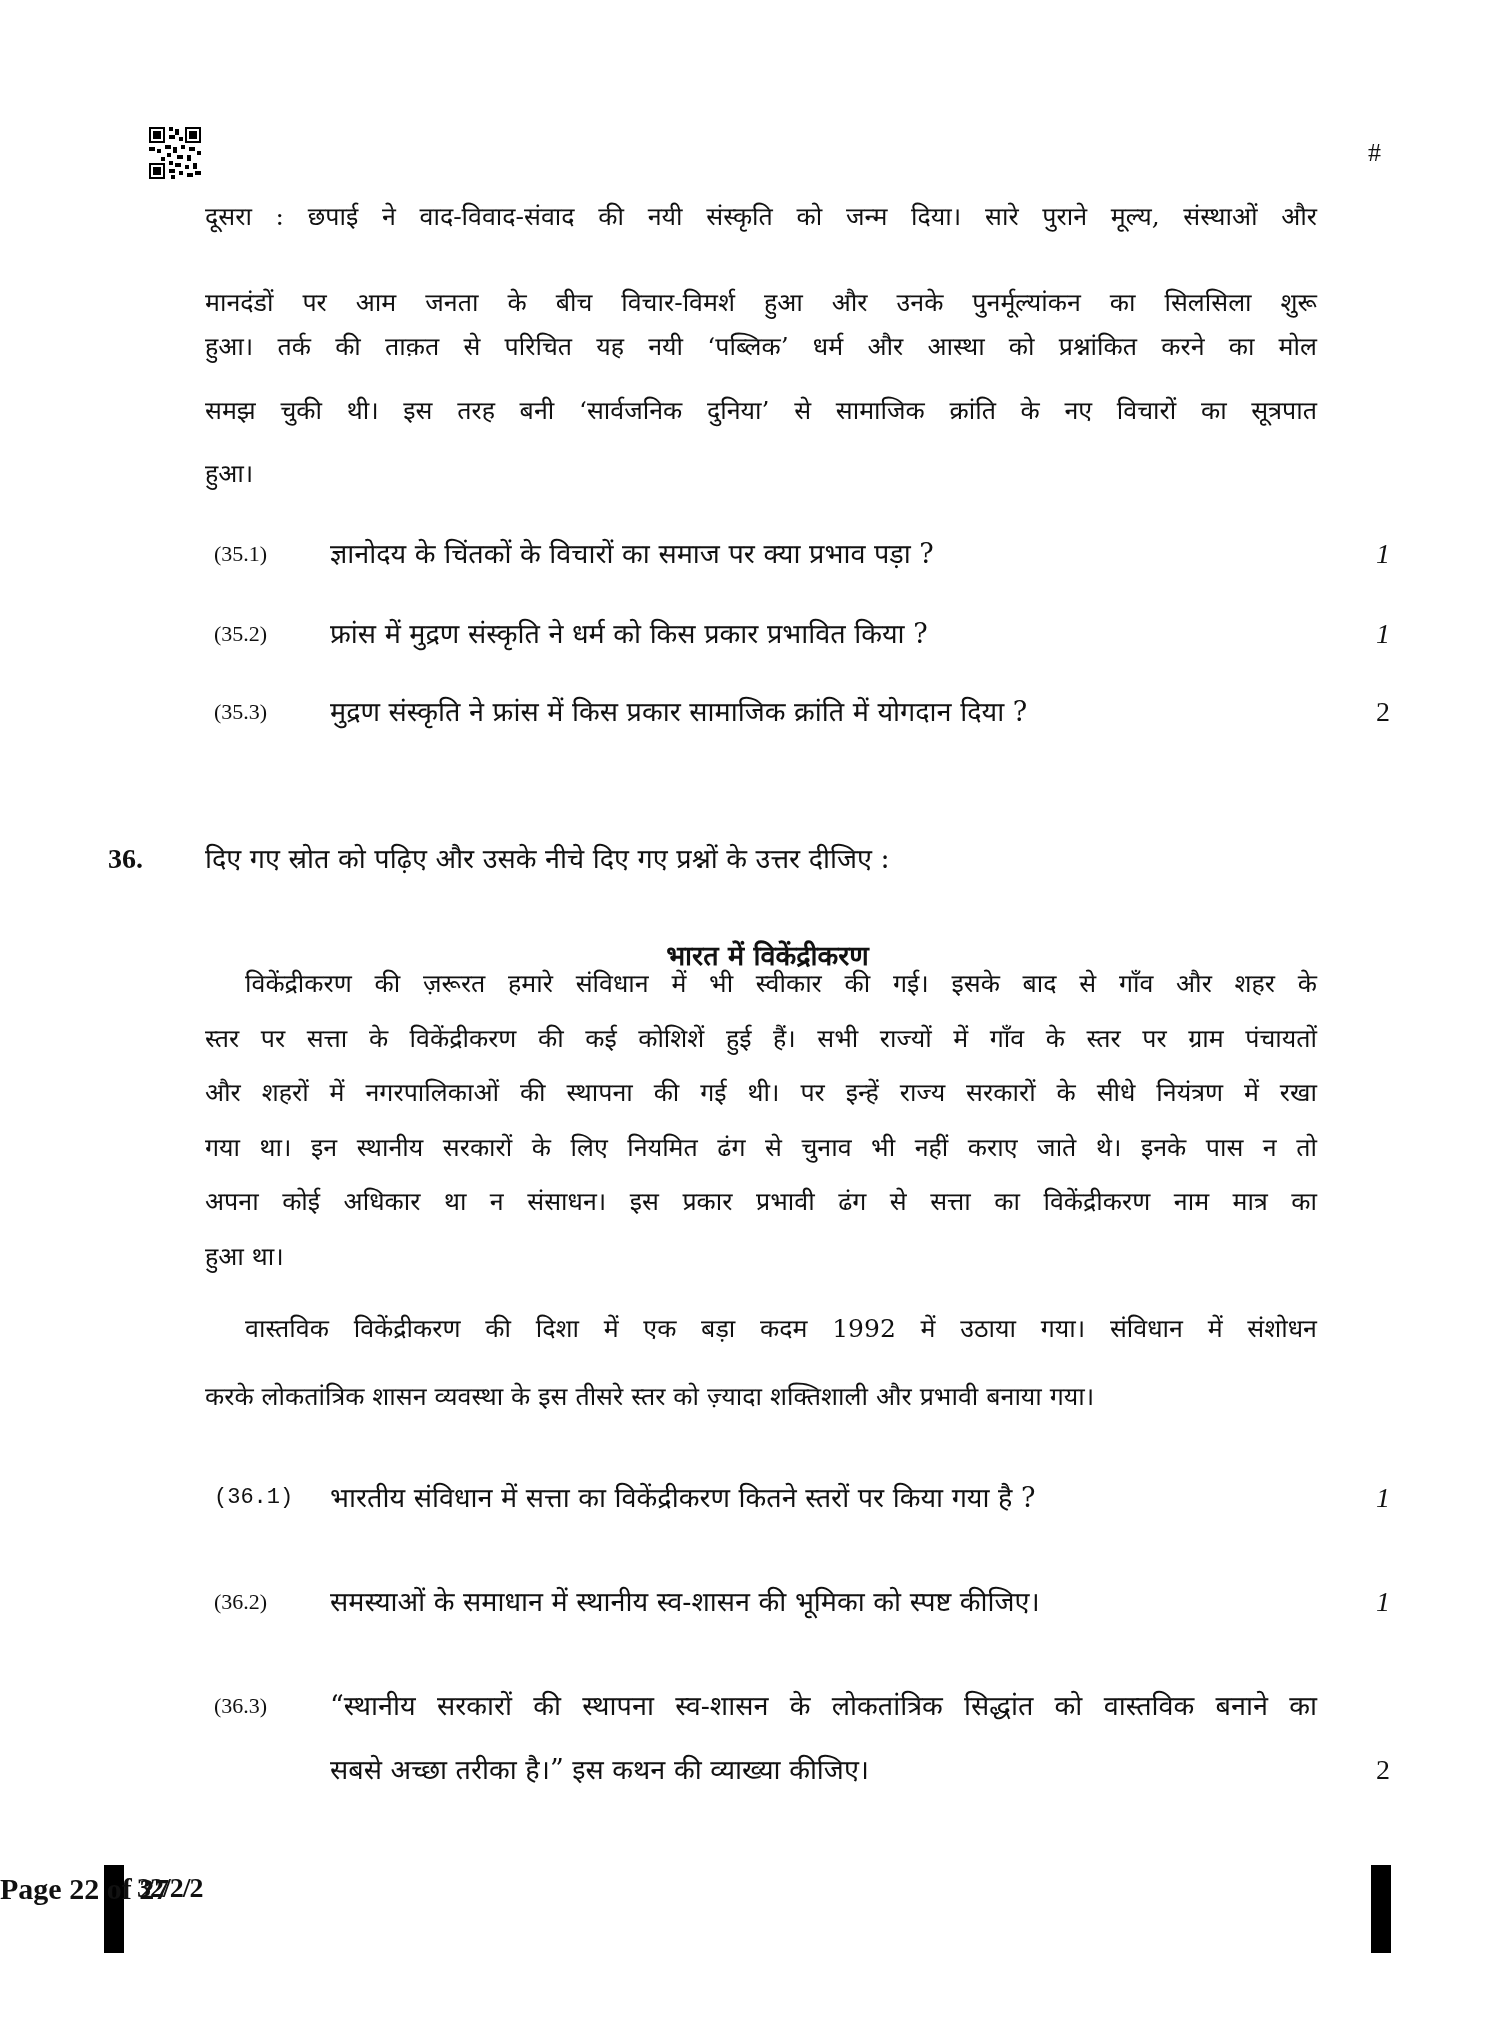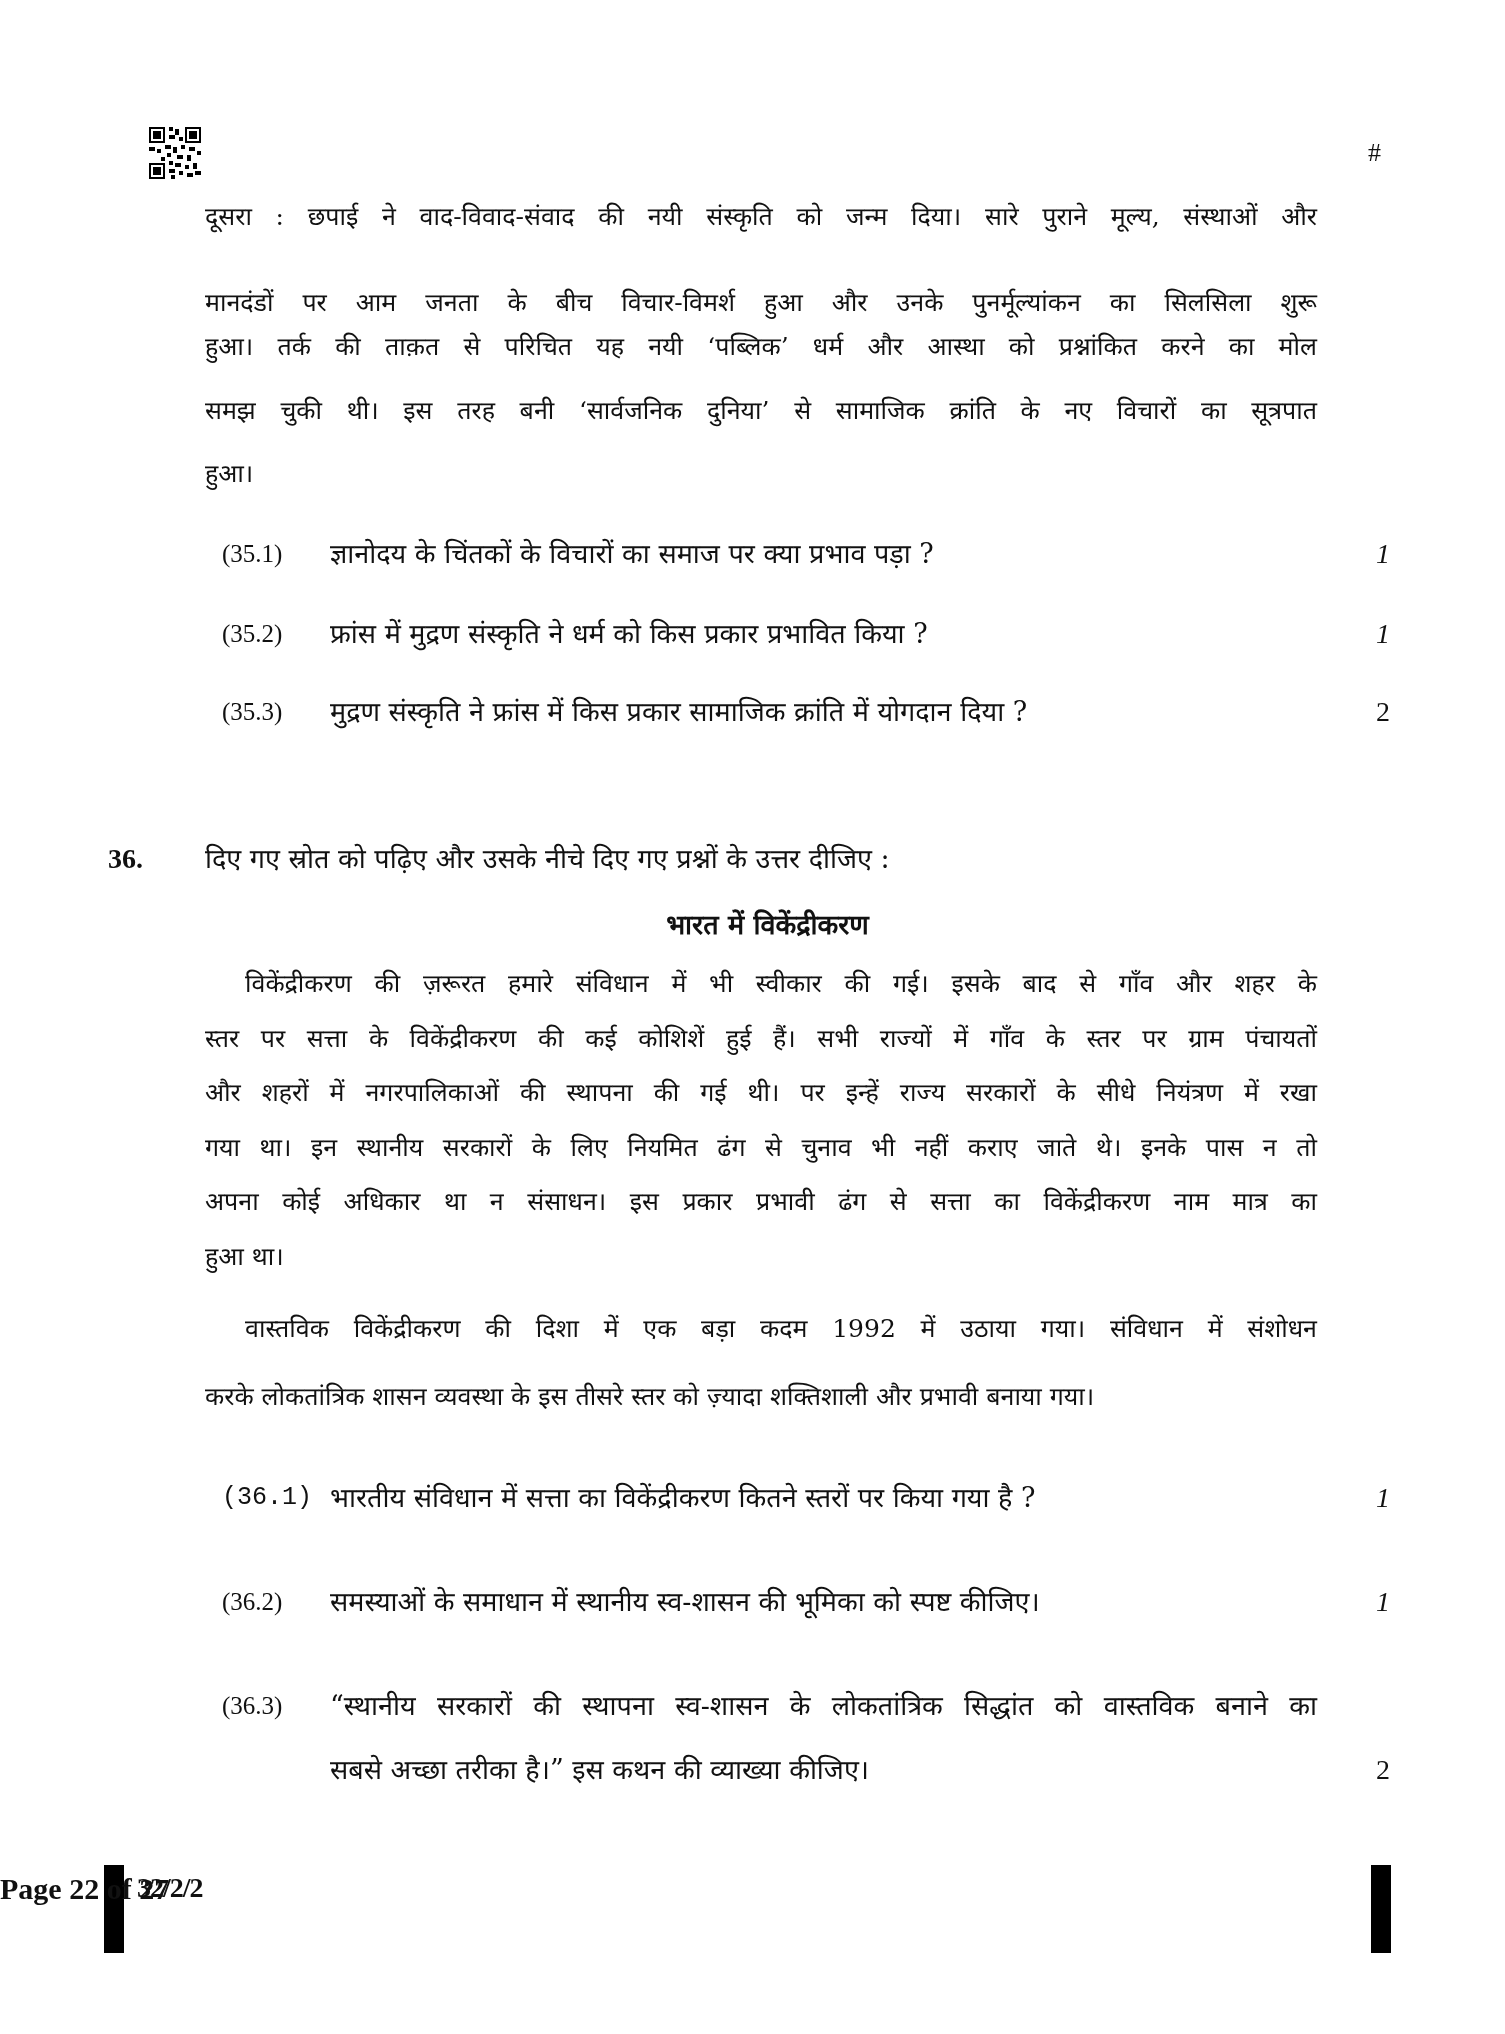--- a/index.html
+++ b/index.html
@@ -16,40 +16,40 @@
     left: 1368px; top: 138px; font-size: 26px;
     font-family: "Liberation Serif", serif;
   }
   .line {
     position: absolute; left: 205px; width: 1112px;
     font-size: 25px; line-height: 40px; white-space: nowrap;
     text-align: justify; text-align-last: justify;
   }
   .line.last { text-align-last: left; }
   .qlabel {
-    position: absolute; left: 222px; font-size: 25px; line-height: 40px;
+    position: absolute; left: 214px; font-size: 22px; line-height: 40px;
     font-family: "Liberation Serif", serif; white-space: nowrap;
   }
   .qtext {
     position: absolute; left: 330px; font-size: 27px; line-height: 40px; white-space: nowrap;
   }
   .qtext.wide { width: 987px; text-align: justify; text-align-last: justify; }
   .mark {
     position: absolute; left: 1370px; width: 20px; text-align: right;
     font-size: 28px; line-height: 40px; font-family: "Liberation Serif", serif;
   }
   .mark.italic { font-style: italic; }
   .qnum {
     position: absolute; left: 108px; font-size: 28px; line-height: 40px;
     font-weight: bold; font-family: "Liberation Serif", serif;
   }
   .heading {
     position: absolute; left: 0; width: 1505px; text-align: center;
     font-size: 27px; line-height: 40px; font-weight: bold;
-    padding-left: 30px; box-sizing: border-box;
+    padding-left: 30px; box-sizing: border-box; margin-top: 31px;
   }
   .bar { position: absolute; background: #000; width: 20px; top: 1865px; height: 88px; }
   .footer-code {
     position: absolute; left: 137px; top: 1872px; font-size: 28px; font-weight: bold;
     font-family: "Liberation Serif", serif; letter-spacing: -1px;
   }
   .footer-page {
     position: absolute; left: 0; width: 1505px; text-align: left; top: 1872px;
     font-size: 30px; font-weight: bold; font-family: "Liberation Serif", serif;
     padding-left: 0px; box-sizing: border-box;

